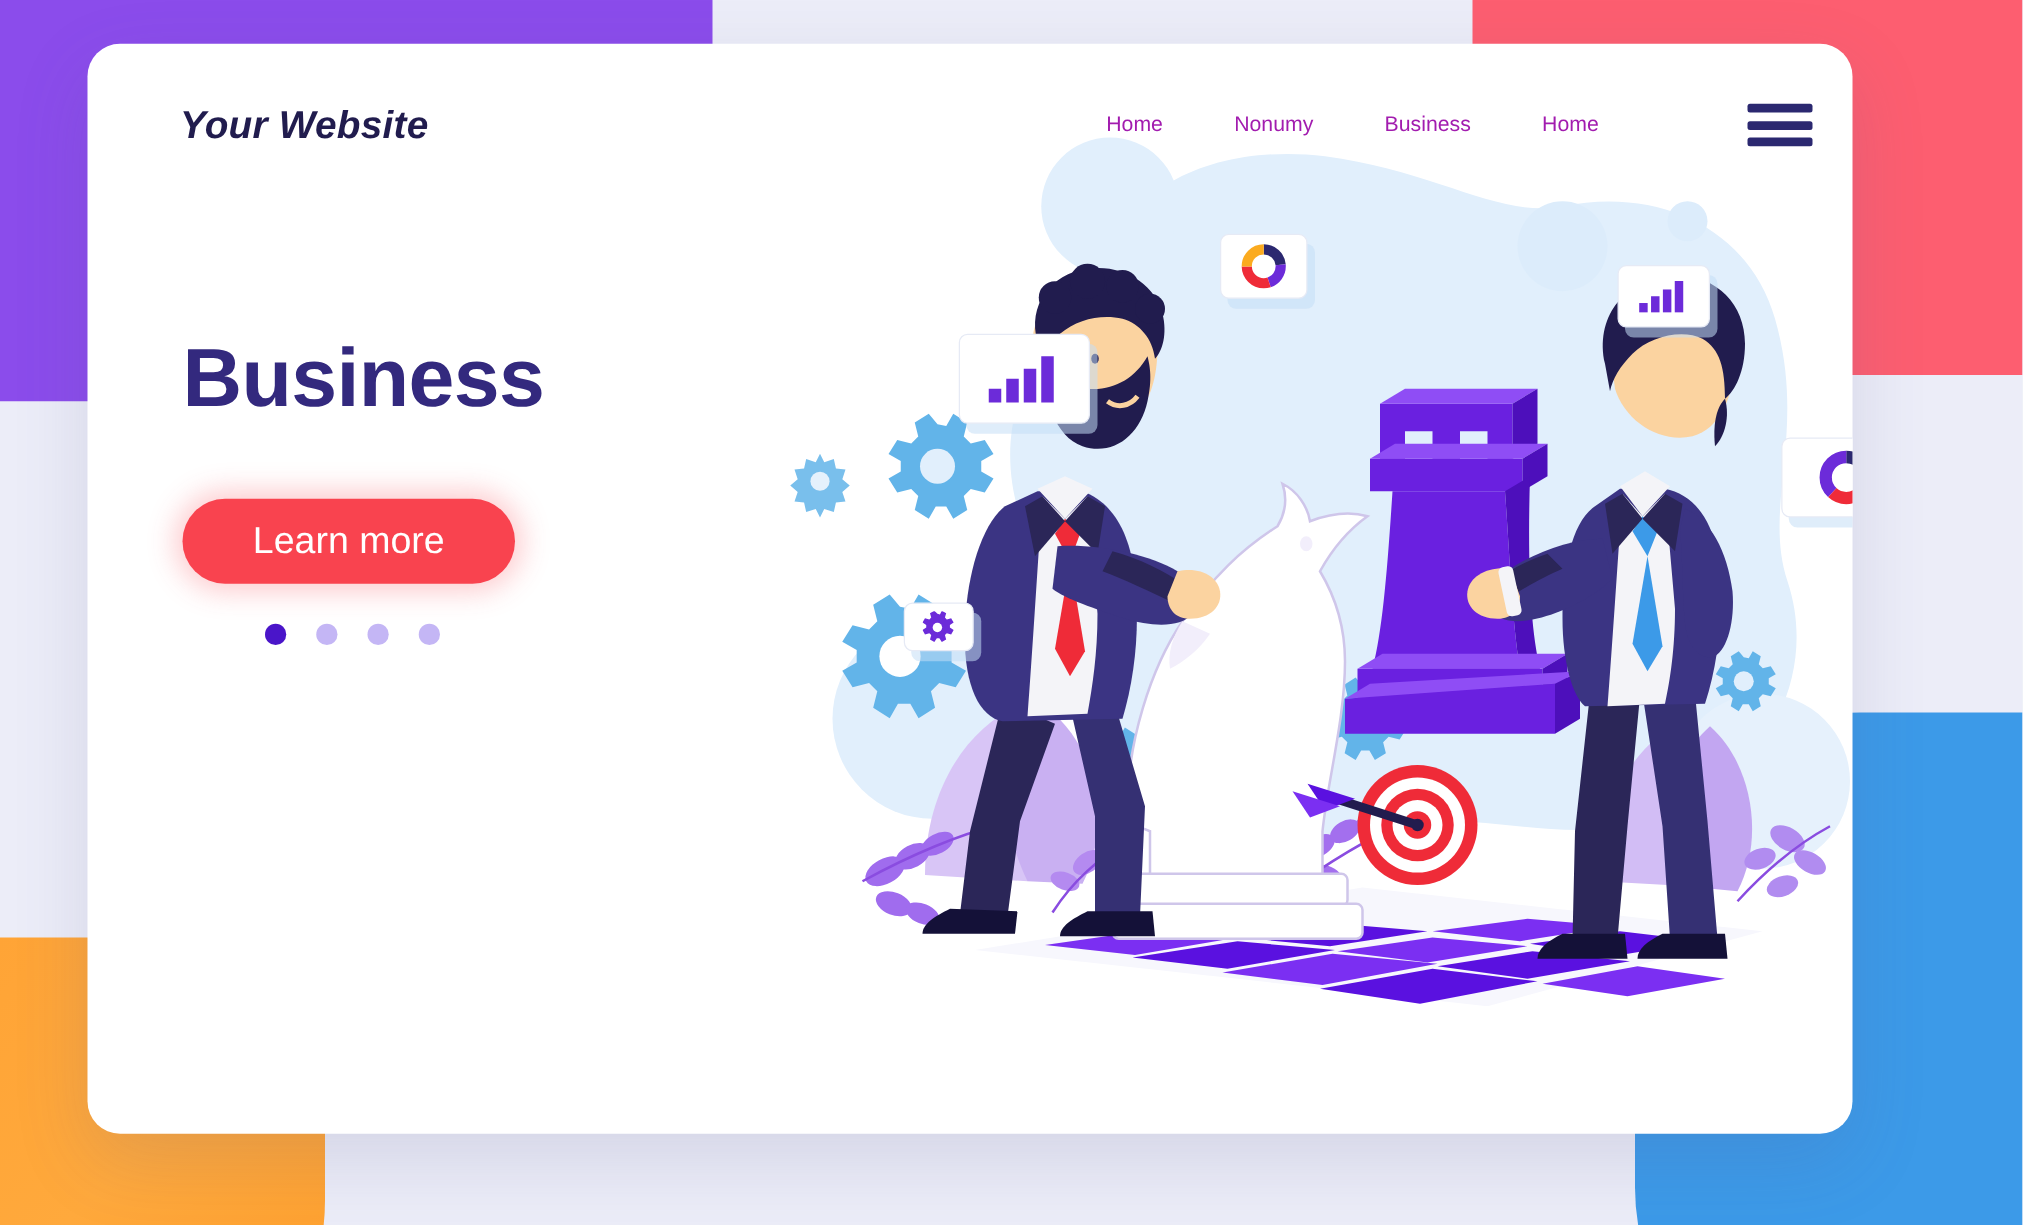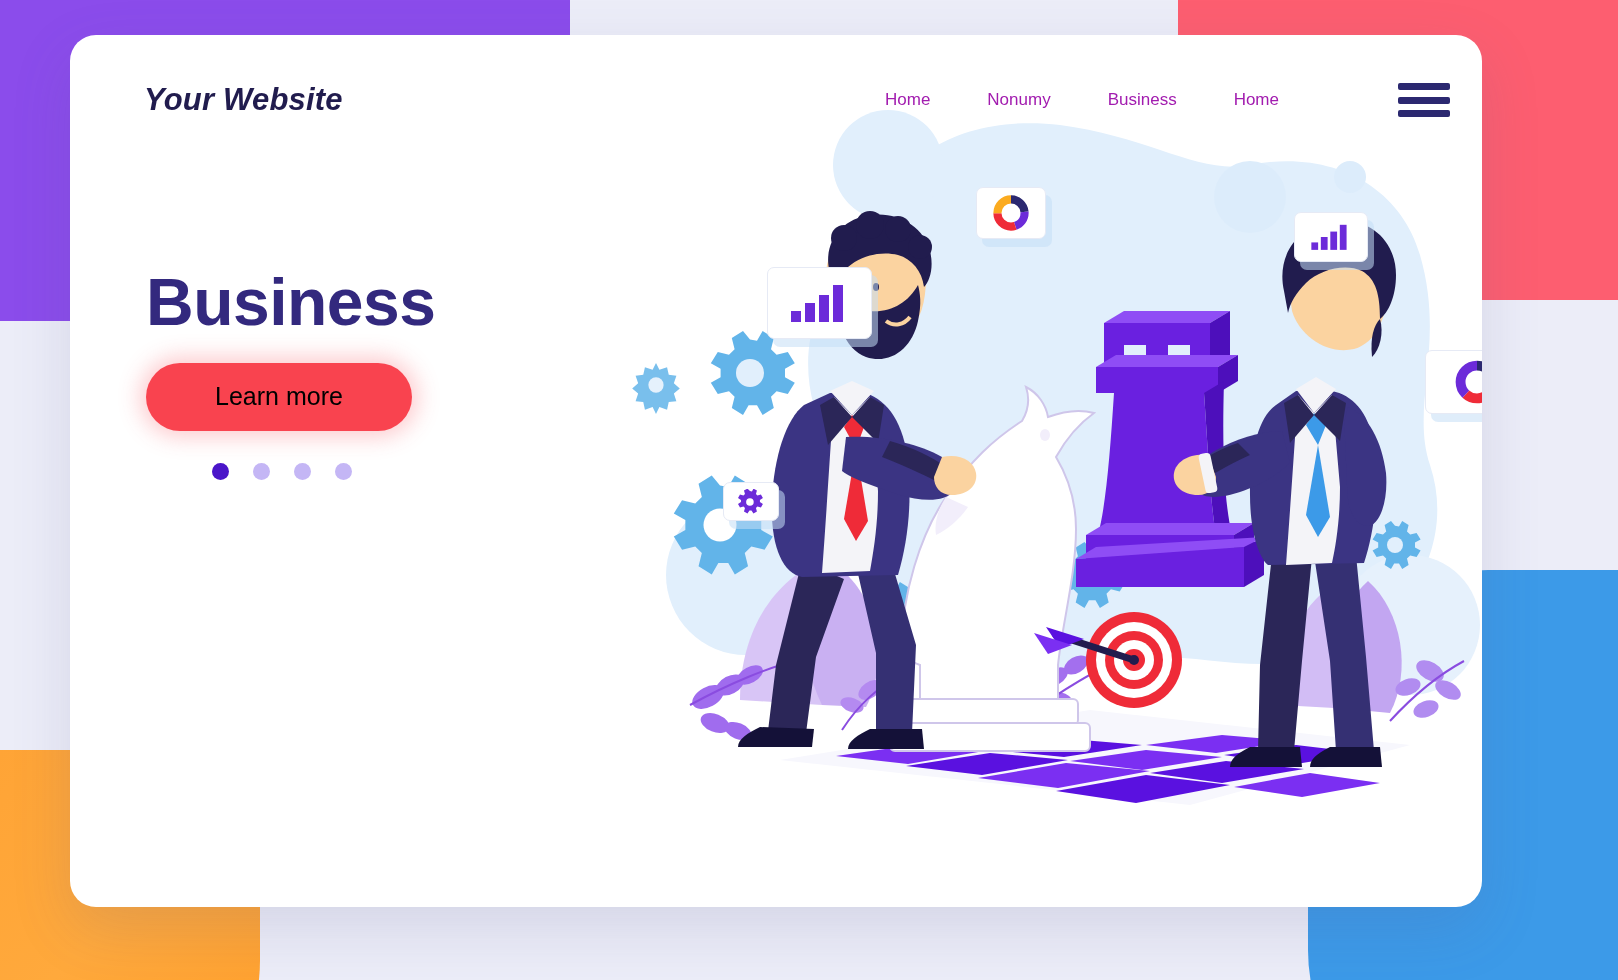--- a/index.html
+++ b/index.html
@@ -111,27 +111,27 @@
     letter-spacing: -0.5px;
   }
   .hero p {
     margin-top: 20px;
     font-size: 16.5px;
     line-height: 1.47;
     color: #58585f;
     width: 450px;
   }
   .btn-learn {
-    margin-top: 18px;
+    margin-top: 54px;
     width: 266px; height: 68px;
     border: none;
     border-radius: 40px;
     background: #f9434f;
-    color: #000000;
-    font-size: 25px;
+    color: #ffffff;
+    font-size: 30px;
     font-family: "Liberation Sans", sans-serif;
     cursor: pointer;
     box-shadow: 0 0 22px 6px rgba(249,67,79,.28);
   }
   .dots {
     margin-top: 32px;
     display: flex; align-items: center; gap: 24px;
     padding-left: 66px;
   }
   .dot { width: 17px; height: 17px; border-radius: 50%; background: #c4b6f5; cursor: pointer; }

